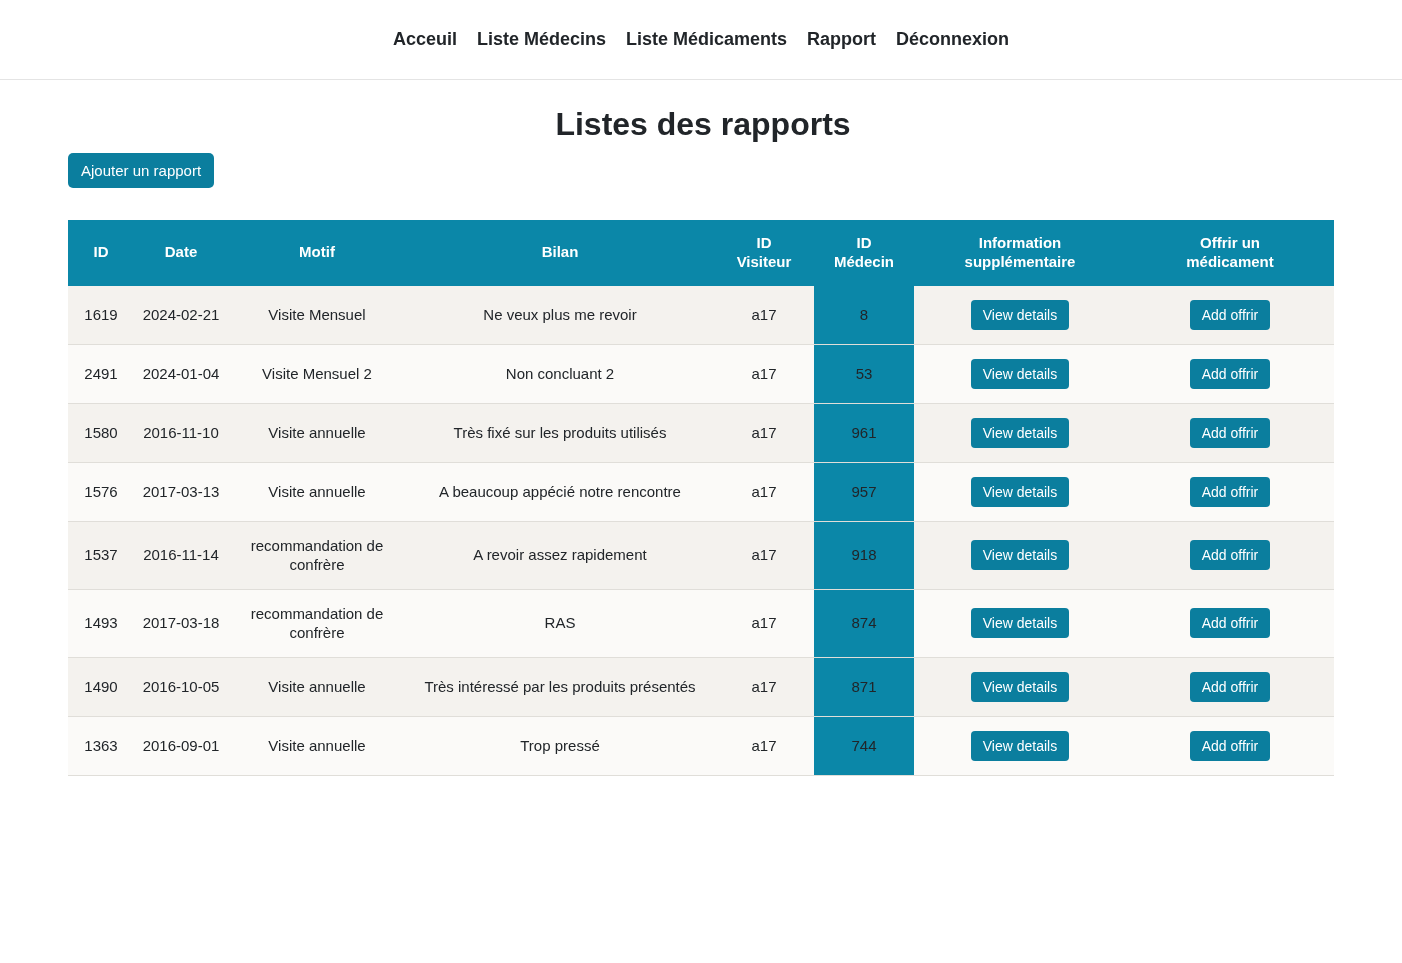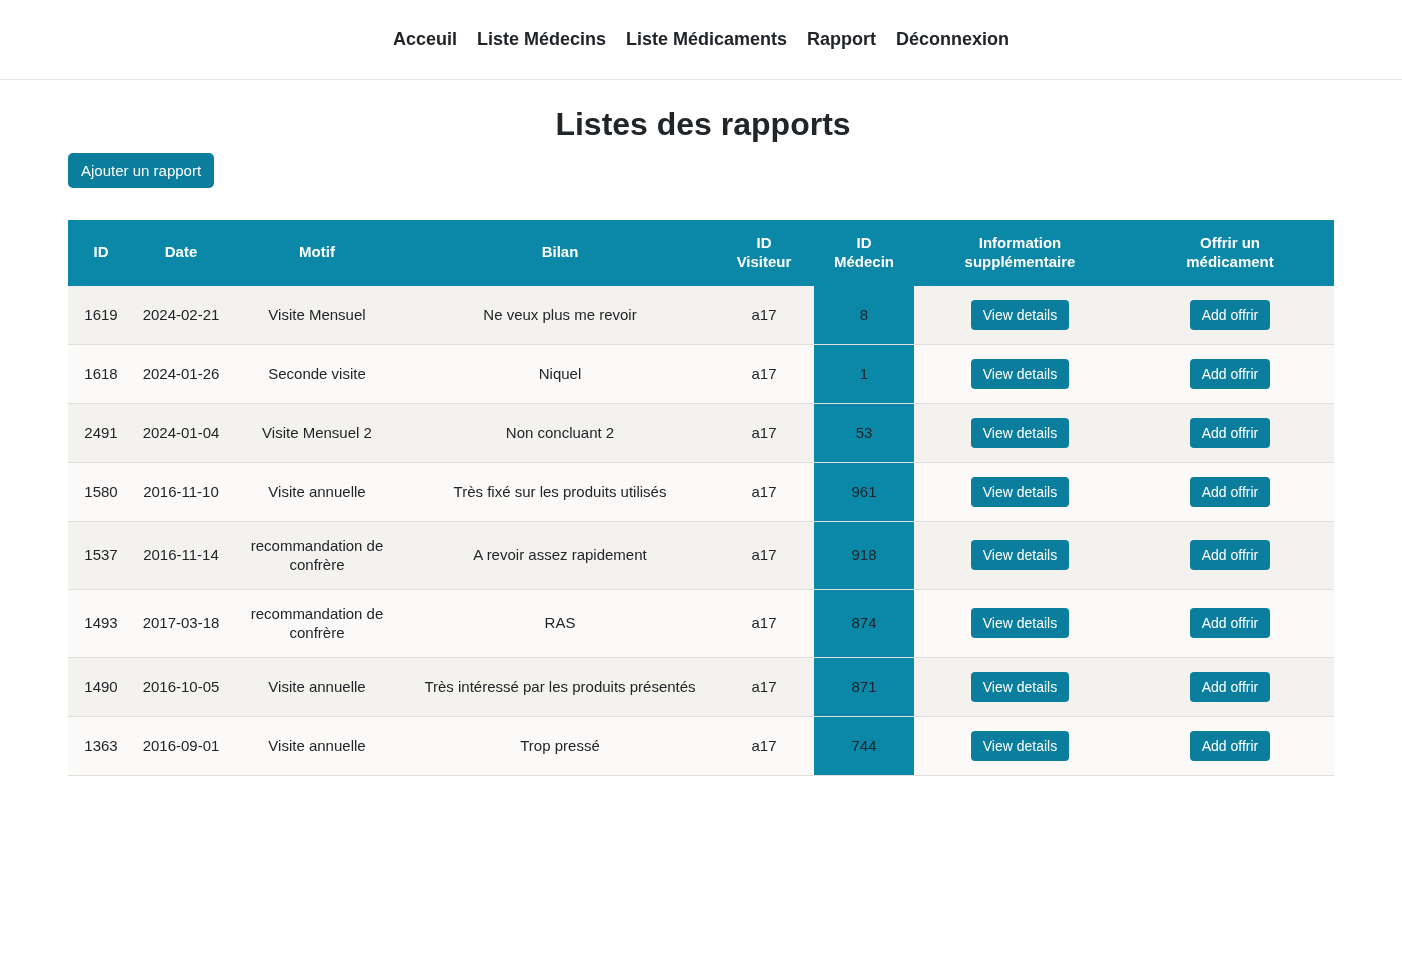--- a/index.html
+++ b/index.html
@@ -163,50 +163,50 @@
           <td>1619</td>
           <td>2024-02-21</td>
           <td>Visite Mensuel</td>
           <td>Ne veux plus me revoir</td>
           <td>a17</td>
           <td class="id-medecin">8</td>
           <td><button class="cell-btn">View details</button></td>
           <td><button class="cell-btn">Add offrir</button></td>
         </tr>
         <tr>
-          <td>1618</td>
-          <td>2024-01-26</td>
-          <td>Seconde visite</td>
-          <td>Niquel</td>
-          <td>a17</td>
-          <td class="id-medecin">1</td>
-          <td><button class="cell-btn">View details</button></td>
-          <td><button class="cell-btn">Add offrir</button></td>
-        </tr>
-        <tr>
           <td>2491</td>
           <td>2024-01-04</td>
           <td>Visite Mensuel 2</td>
           <td>Non concluant 2</td>
           <td>a17</td>
           <td class="id-medecin">53</td>
           <td><button class="cell-btn">View details</button></td>
           <td><button class="cell-btn">Add offrir</button></td>
         </tr>
         <tr>
           <td>1580</td>
           <td>2016-11-10</td>
           <td>Visite annuelle</td>
           <td>Très fixé sur les produits utilisés</td>
           <td>a17</td>
           <td class="id-medecin">961</td>
           <td><button class="cell-btn">View details</button></td>
           <td><button class="cell-btn">Add offrir</button></td>
         </tr>
         <tr>
+          <td>1576</td>
+          <td>2017-03-13</td>
+          <td>Visite annuelle</td>
+          <td>A beaucoup appécié notre rencontre</td>
+          <td>a17</td>
+          <td class="id-medecin">957</td>
+          <td><button class="cell-btn">View details</button></td>
+          <td><button class="cell-btn">Add offrir</button></td>
+        </tr>
+        <tr>
           <td>1537</td>
           <td>2016-11-14</td>
           <td>recommandation de confrère</td>
           <td>A revoir assez rapidement</td>
           <td>a17</td>
           <td class="id-medecin">918</td>
           <td><button class="cell-btn">View details</button></td>
           <td><button class="cell-btn">Add offrir</button></td>
         </tr>
         <tr>

